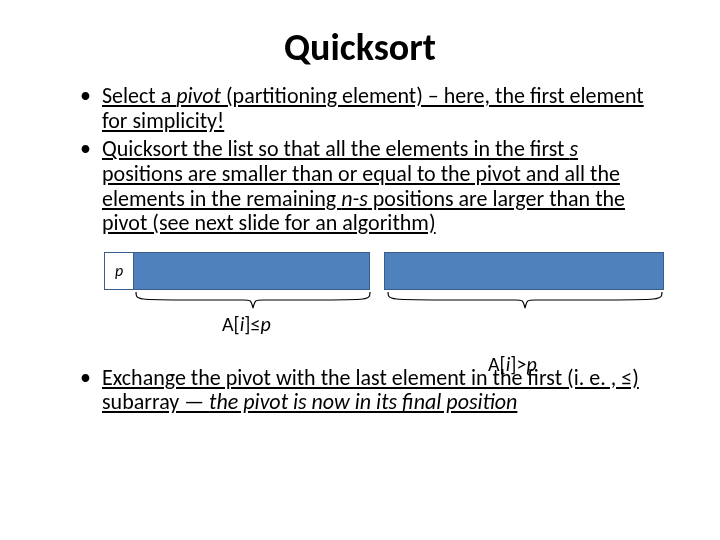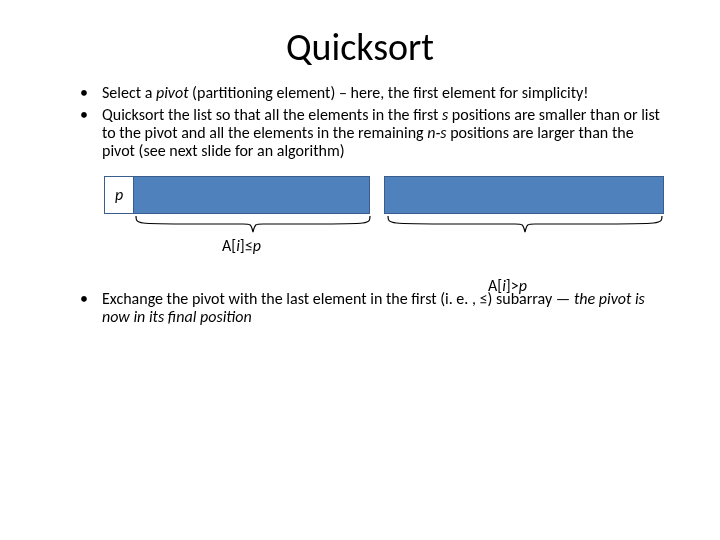--- a/index.html
+++ b/index.html
@@ -1,50 +1,50 @@
 <!DOCTYPE html>
 <html><head>
 <meta charset="utf-8">
 <style>
   * { box-sizing: border-box; margin: 0; padding: 0; }
   html, body { width: 720px; height: 540px; font-family: Calibri, Arial, sans-serif; background: #fff; color: #000; }
   .slide { width: 720px; height: 540px; padding: 18px 48px 24px 48px; position: relative; }
-  .title { font-size: 38px; text-align: center; margin: 6px 0 14px 0; font-weight: 400; }
+  .title { font-size: 38px; text-align: center; margin: 6px 0 14px 0; font-weight: 700; }
   ul.bullets { list-style: none; padding: 0 10px 0 32px; }
-  ul.bullets > li { font-size: 16px; line-height: 1.12; margin-bottom: 4px; position: relative; padding-left: 22px; }
+  ul.bullets > li { font-size: 22px; line-height: 1.12; margin-bottom: 4px; position: relative; padding-left: 22px; text-decoration: underline; }
   ul.bullets > li::before { content: "•"; position: absolute; left: 0; top: 0; }
   .italic { font-style: italic; }
   .diagram-area { margin: 16px 0 18px 56px; width: 560px; position: relative; height: 96px; }
   .row { display: flex; }
   .pivot-box { width: 30px; height: 38px; border: 1.5px solid #395e8e; background: #fff; display: flex; align-items: center; justify-content: center; font-style: italic; font-size: 16px; color: #000; }
   .block-left { width: 236px; height: 38px; background: #4f81bd; border: 1.5px solid #395e8e; border-left: none; }
   .block-gap { width: 14px; height: 38px; }
   .block-right { width: 280px; height: 38px; background: #4f81bd; border: 1.5px solid #395e8e; }
   .braces { position: absolute; width: 100%; top: 38px; }
   .brace { position: absolute; }
   .brace svg { display: block; }
   .brace-left { left: 30px; width: 238px; }
   .brace-right { left: 282px; width: 278px; }
-  .brace-label { position: absolute; font-size: 16px; font-style: italic; top: 60px; }
+  .brace-label { position: absolute; font-size: 20px; font-style: italic; top: 60px; }
   .brace-label .nonit { font-style: normal; }
   .label-left { left: 118px; }
   .label-right { left: 384px; margin-top: 40px; }
 </style>
 </head>
 <body>
 
 <div class="slide">
   <h1 class="title">Quicksort</h1>
 
   <ul class="bullets">
     <li>
       <span>Select a </span><span class="italic">pivot</span><span> (partitioning element) – here, the first element for simplicity!</span>
     </li>
     <li>
-      <span>Quicksort the list so that all the elements in the first </span><span class="italic">s</span><span> positions are smaller than or list to the pivot and all the elements in the remaining </span><span class="italic">n-s</span><span> positions are larger than the pivot (see next slide for an algorithm)</span>
+      <span>Quicksort the list so that all the elements in the first </span><span class="italic">s</span><span> positions are smaller than or equal to the pivot and all the elements in the remaining </span><span class="italic">n-s</span><span> positions are larger than the pivot (see next slide for an algorithm)</span>
     </li>
   </ul>
 
   <div class="diagram-area">
     <div class="row">
       <div class="pivot-box">p</div>
       <div class="block-left"></div>
       <div class="block-gap"></div>
       <div class="block-right"></div>
     </div>

